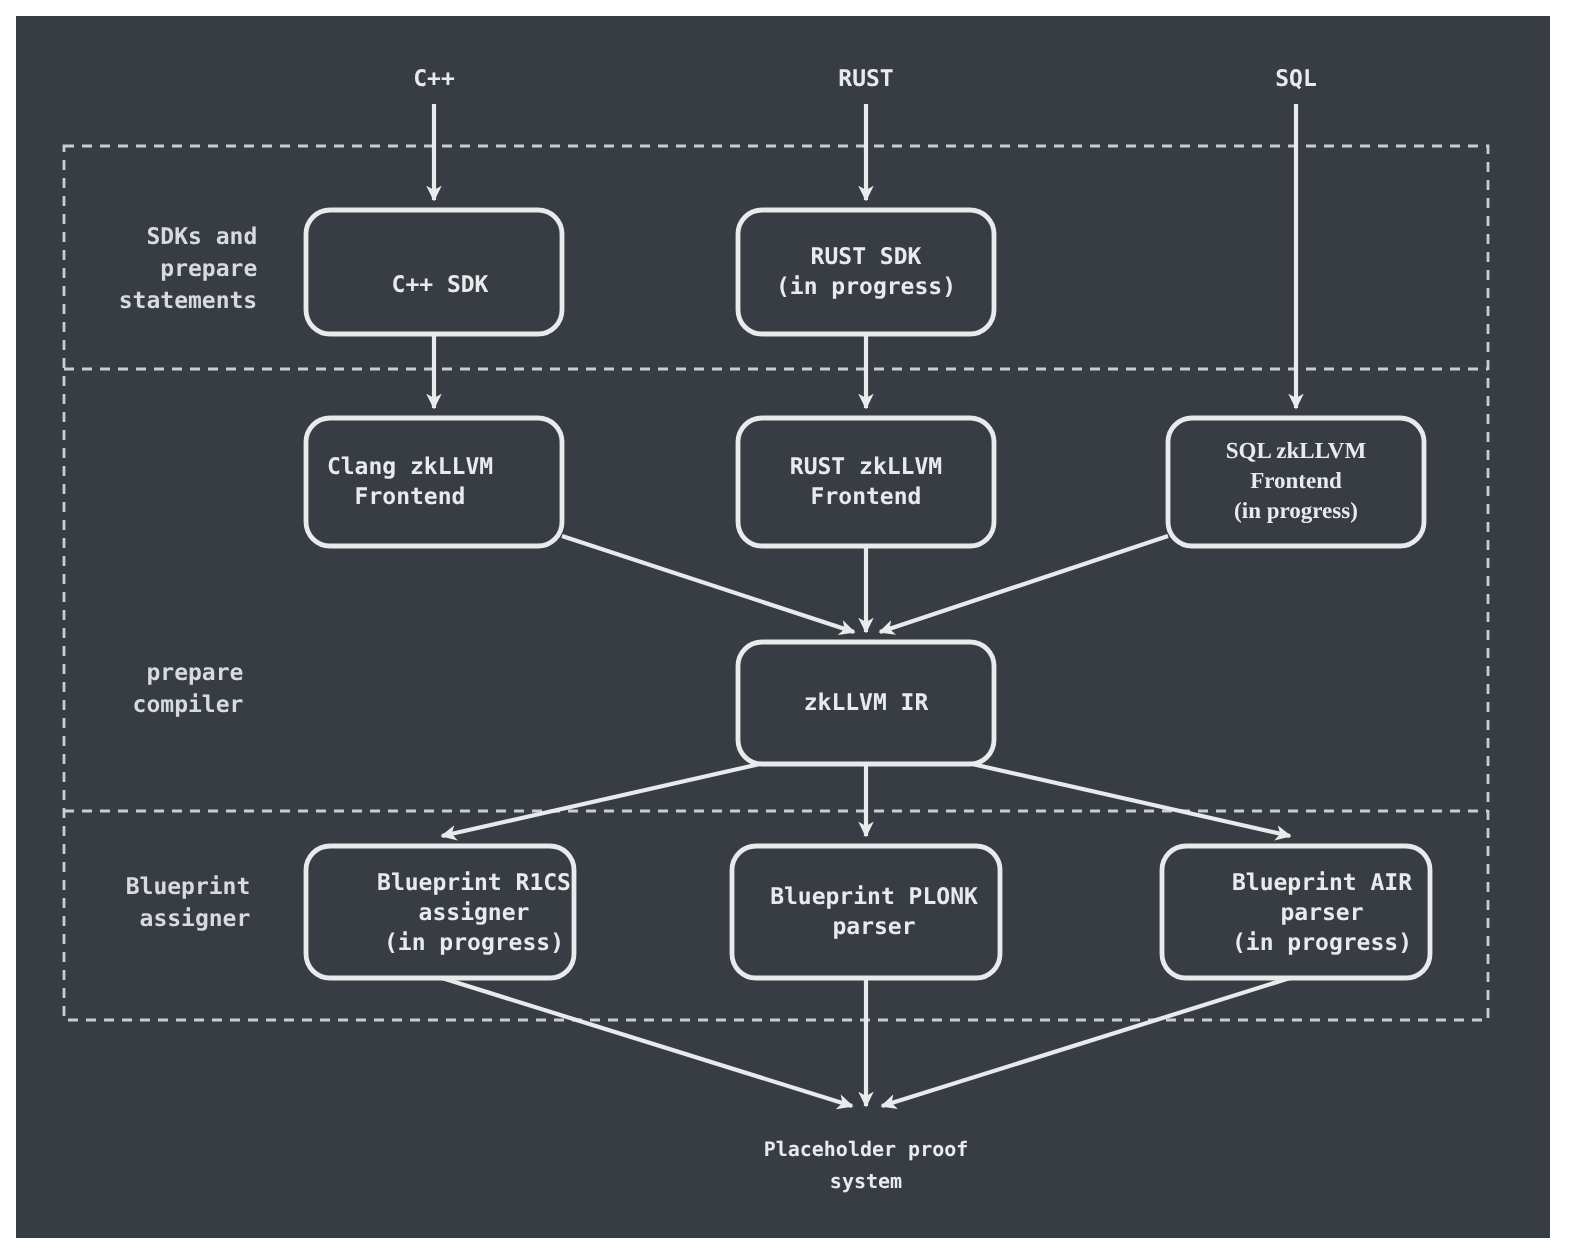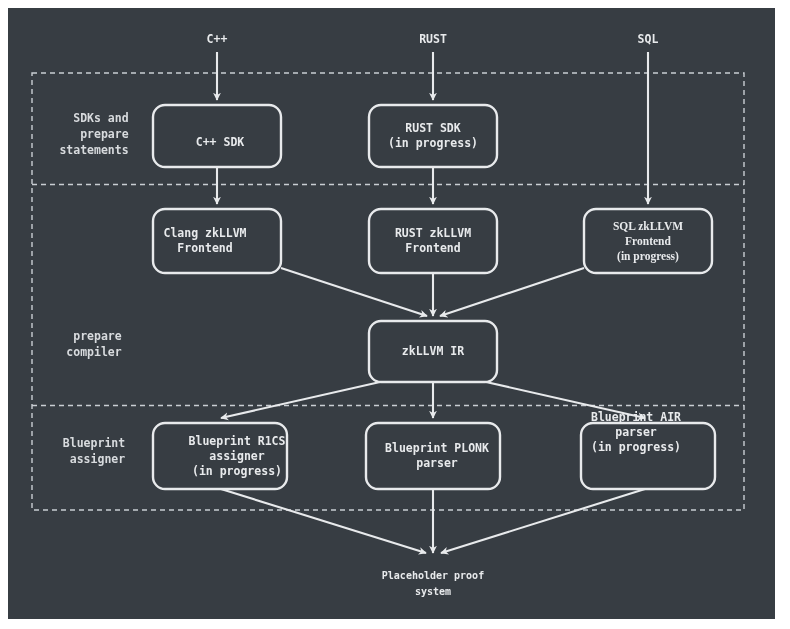--- a/index.html
+++ b/index.html
@@ -102,18 +102,18 @@
 Frontend</div>
 <div class="node-label" style="left:582px;top:209px;width:132px;height:64px;font-family:Liberation Serif, serif;">SQL zkLLVM
 Frontend
 (in progress)</div>
 <div class="node-label" style="left:369px;top:321px;width:128px;height:61px;text-align:center;">zkLLVM IR</div>
 <div class="node-label" style="left:151px;top:423px;width:138px;height:66px;padding-left:17px;">Blueprint R1CS
 assigner
 (in progress)</div>
 <div class="node-label" style="left:364px;top:423px;width:146px;height:66px;">Blueprint PLONK
 parser</div>
-<div class="node-label" style="left:579px;top:399px;width:114px;height:66px;">Blueprint AIR
+<div class="node-label" style="left:579px;top:423px;width:114px;height:66px;padding-left:25px;">Blueprint AIR
 parser
 (in progress)</div>
 
 <div class="sink-label" style="left:343px;top:567px;width:180px;height:34px;">Placeholder proof
 system</div>
 
 </body></html>

